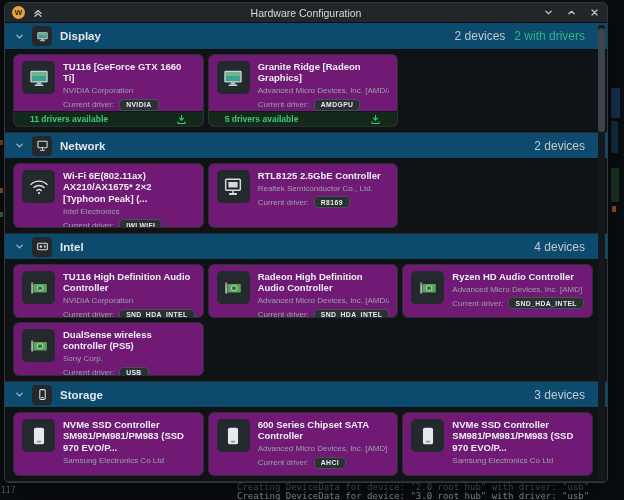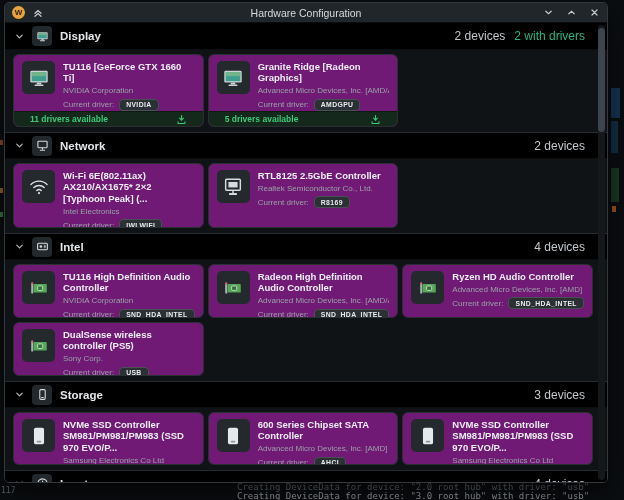--- a/index.html
+++ b/index.html
@@ -31,38 +31,38 @@
   }
   .tb-title { position:absolute; left:0; right:0; text-align:center; font-size:10.5px; font-weight:400; color:#d6dade; pointer-events:none; }
   .tb-left { display:flex; gap:7px; align-items:center; z-index:1; }
   .app-icon { width:13px; height:13px; border-radius:50%; background:#e8a33d; color:#30250e; font-size:8px; font-weight:700; display:flex; align-items:center; justify-content:center; }
   .tb-right { margin-left:auto; display:flex; gap:11px; align-items:center; z-index:1; }
   .tb-btn { display:flex; align-items:center; justify-content:center; width:12px; height:14px; }
 
   .content { flex:1 1 auto; position:relative; overflow:hidden; }
 
   .section-header {
-    height:27px; background:#000000; border-top:1px solid #272b2f; border-bottom:1px solid #0b0d0f;
+    height:27px; background:#0c4a6e; border-top:1px solid #272b2f; border-bottom:1px solid #0b0d0f;
     display:flex; align-items:center; gap:8px; padding:0 10px;
   }
   .sec-chevron { display:flex; }
   .icon-tile { width:20px; height:20px; border-radius:4px; background:#23282c; display:flex; align-items:center; justify-content:center; flex:0 0 auto; }
   .sec-title { font-size:11.5px; font-weight:700; color:#e4e7ea; }
   .sec-meta { margin-left:auto; display:flex; gap:9px; align-items:center; font-size:12px; color:#c3c8cd; padding-right:12px; }
   .with-drivers { color:#2db487; }
 
   .cards { display:grid; grid-template-columns:repeat(3,1fr); gap:4px; padding:4px 14px 5px 8px; }
   .card {
     background:#701a75; border:1px solid #2a2f33; border-radius:6px;
     display:flex; flex-direction:column; overflow:hidden;
   }
   .cards-display .card { height:73px; }
   .cards-network .card { height:65px; }
   .cards-audio   .card { height:54px; }
-  .cards-storage .card { height:53px; }
+  .cards-storage .card { height:64px; }
   .card-body { flex:1 1 auto; min-height:0; display:flex; gap:8px; padding:6px 8px; }
   .dev-tile { width:33px; height:33px; border-radius:5px; background:#24292d; display:flex; align-items:center; justify-content:center; flex:0 0 auto; }
   .card-text { min-width:0; flex:1; }
   .card-title { font-size:9.5px; font-weight:700; color:#eceff1; line-height:1.2; overflow-wrap:anywhere; }
   .card-vendor { font-size:8px; color:#9aa1a8; margin-top:2.5px; white-space:nowrap; overflow:hidden; }
   .card-driver { margin-top:3.5px; font-size:8px; color:#9aa1a8; display:flex; align-items:center; gap:5px; }
   .badge { border:1px solid #4a5056; background:#2b3034; color:#e9ecef; border-radius:4px; padding:1.5px 6px; font-size:6.8px; font-weight:700; letter-spacing:.4px; white-space:nowrap; }
   .card-footer { flex:0 0 auto; height:15px; background:#14291c; border-top:1px solid #0d1a11;
     display:flex; align-items:center; justify-content:space-between; padding:0 16px;
     font-size:8.5px; font-weight:700; color:#3bcb78; }

